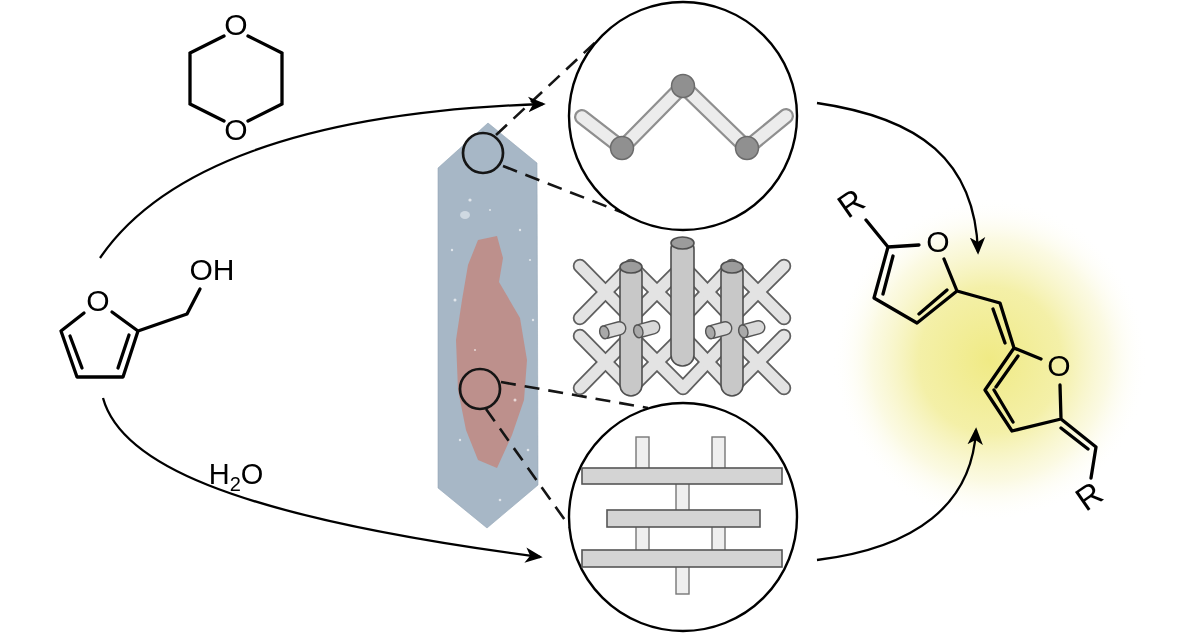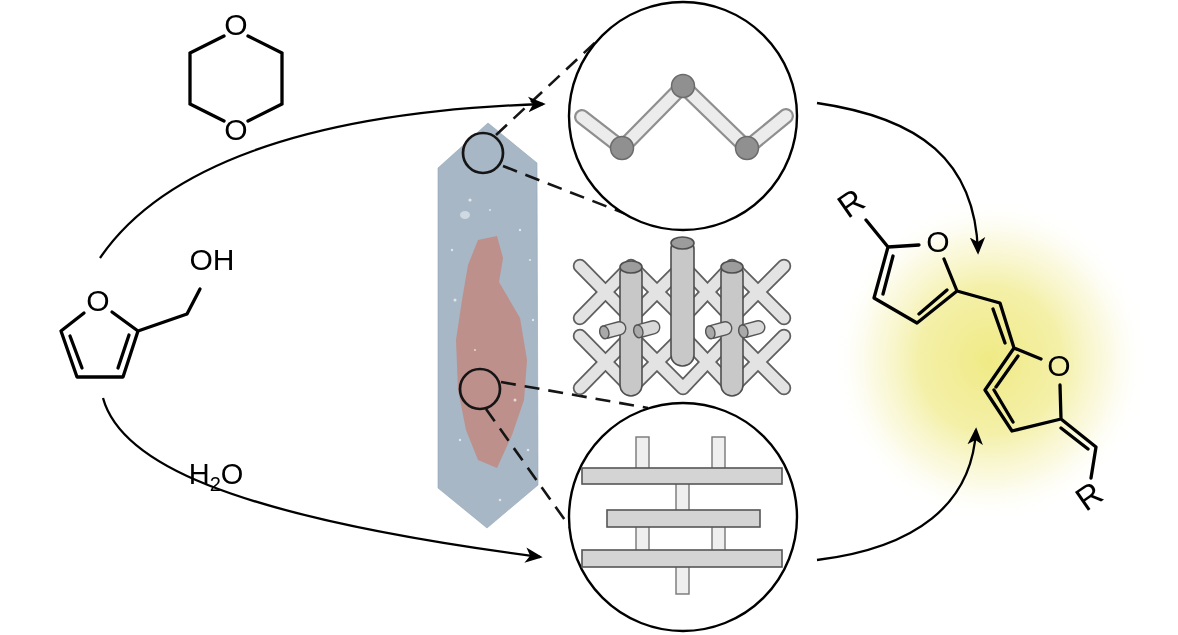--- a/index.html
+++ b/index.html
@@ -165,22 +165,22 @@
              M957 291 L1000 303 L1014 348
              M1014 348 L985 390 L1012 431 L1061 419 M1014 348 L1041 359 M1060 385 L1061 419
              M1061 419 L1096 447 L1091 478"></path>
     <path d="M893 256 L883 294 M947 290 L919 314 M993 309 L1005 343 M1018 356 L996 387 M994 390 L1013 422 M1061 428 L1088 449"></path>
   </g>
 </svg>
 
 <span class="chem-label" style="left:236px;top:25px">O</span>
 <span class="chem-label" style="left:236px;top:130px">O</span>
 <span class="chem-label" style="left:98px;top:301px">O</span>
-<span class="chem-label" style="left:212px;top:260px">OH</span>
+<span class="chem-label" style="left:212px;top:270px">OH</span>
 
-<span class="chem-label small" style="left:216px;top:477px"><span>H</span><span class="sub">2</span><span>O</span></span>
+<span class="chem-label small" style="left:236px;top:477px"><span>H</span><span class="sub">2</span><span>O</span></span>
 
 <span class="chem-label" style="left:938px;top:242px">O</span>
 <span class="chem-label" style="left:1059px;top:366px">O</span>
 <span class="chem-label rgroup" style="left:851px;top:203px">R</span>
 <span class="chem-label rgroup" style="left:1089px;top:496px">R</span>
 
 </div>
 
 </body></html>

